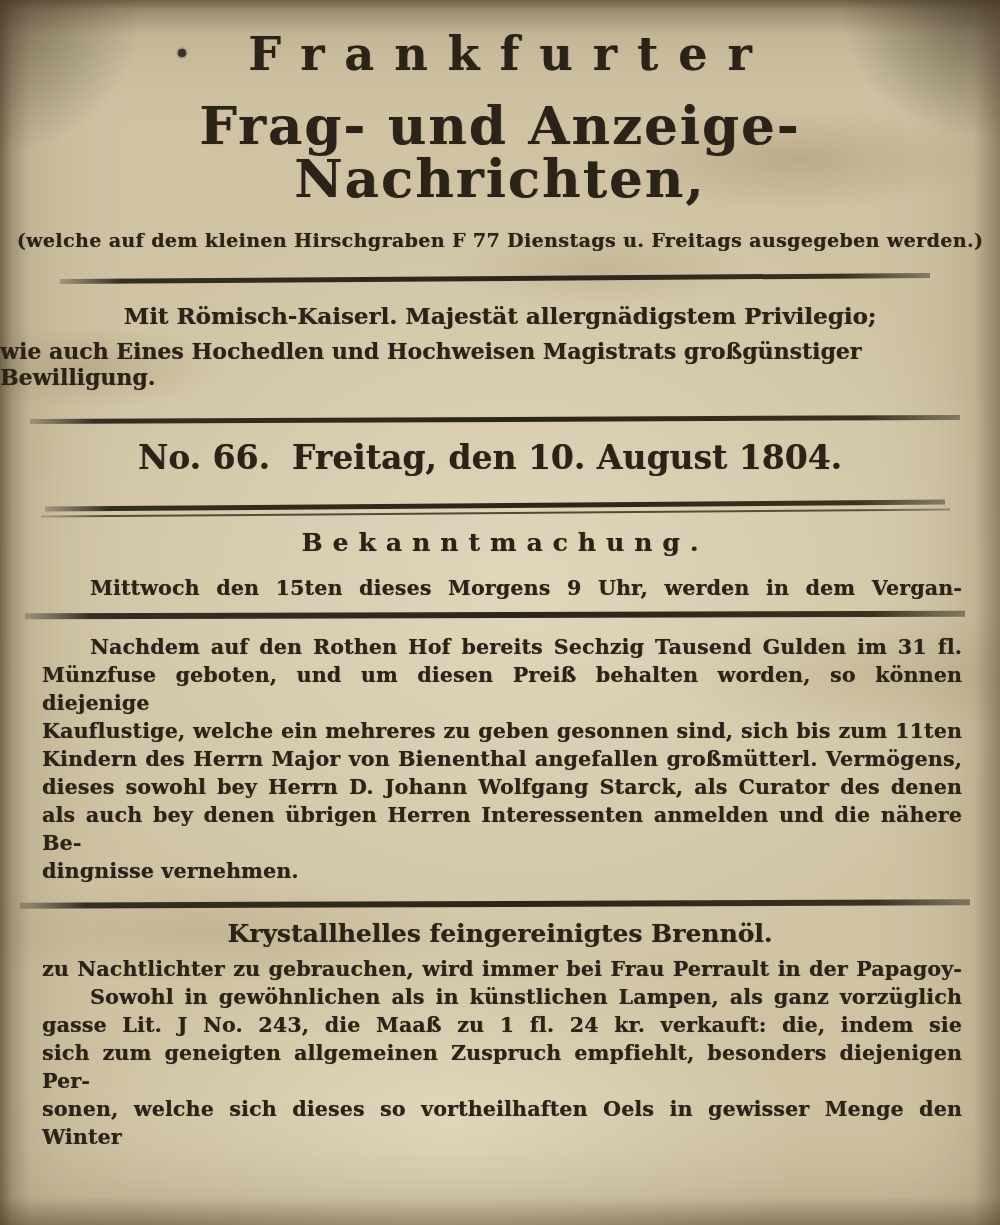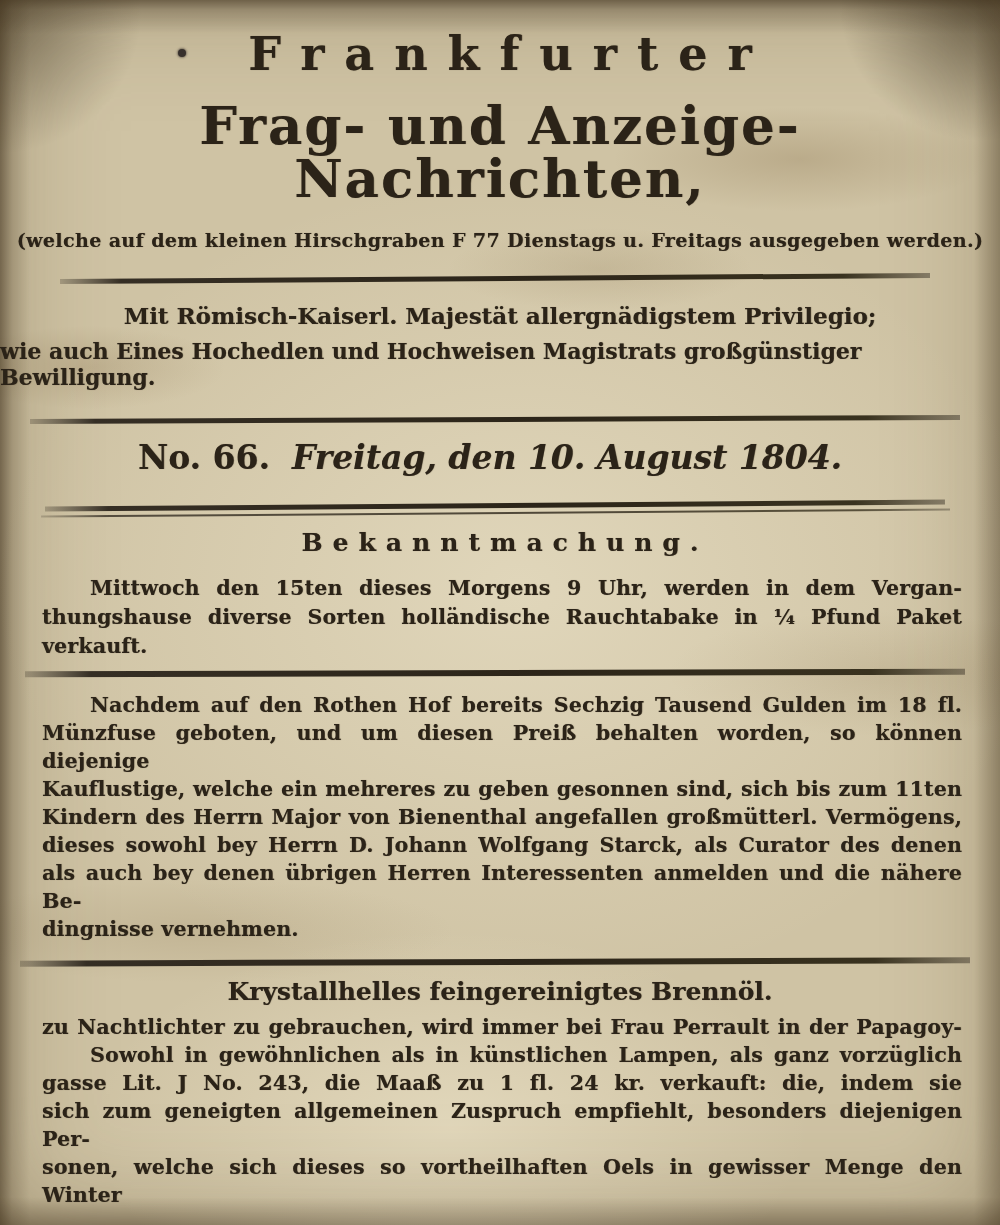--- a/index.html
+++ b/index.html
@@ -46,21 +46,21 @@
   .rule3 .thick{ height:5px; }
   .rule3 .thin{ height:2px; margin-top:4px; width:101%; margin-left:-0.5%; opacity:0.8; }
   .rule4{ height:6px; width:94%; margin:9px 0 0 2.5%; transform:rotate(-0.15deg); }
   .rule5{ height:6px; width:95%; margin:16px 0 0 2%; transform:rotate(-0.20deg); }
   
   .priv1{ font-size:23px; text-align:center; margin-top:21px; }
   .priv2{ font-size:22px; margin-top:9px; }
   
   .issue{ position:relative; margin-top:16px; height:42px; }
   .issue-number{ position:absolute; left:138px; top:0; font-size:33px; }
-  .issue-date{ text-align:center; padding-left:134px; font-size:33px;font-style:italic; }
+  .issue-date{ text-align:center; padding-left:134px; font-size:33px; }
   
   .section-heading{ text-align:center; font-size:25px; }
   .heading-spaced{ letter-spacing:10px; padding-left:10px; }
   .body-block{ padding:0 38px 0 42px; }
   .line{ font-size:20.5px; line-height:28px; text-align:justify; text-align-last:justify; letter-spacing:0.2px; }
   .line.first{ padding-left:48px; }
   .line.last{ text-align-last:left; }
   .s1{ margin-top:17px; } .s1 .line{ line-height:29px; }
   .s2{ margin-top:15px; }
   .s3-head{ margin-top:12px; }
@@ -96,27 +96,26 @@
 
   <div class="rule3">
     <div class="rule thick"></div>
     <div class="rule thin"></div>
   </div>
 
   <div class="section-heading heading-spaced ink h1-announce">Bekanntmachung.</div>
 
   <div class="body-block s1">
     <div class="line first ink">Mittwoch den 15ten dieses Morgens 9 Uhr, werden in dem Vergan-</div>
-    <div class="line last ink">thungshause diverse Sorten holländische Rauchtabake in ¼ Pfund Paket verkauft.</div>
   </div>
 
   <div class="rule rule4"></div>
 
   <div class="body-block s2">
-    <div class="line first ink">Nachdem auf den Rothen Hof bereits Sechzig Tausend Gulden im 18 fl.</div>
+    <div class="line first ink">Nachdem auf den Rothen Hof bereits Sechzig Tausend Gulden im 31 fl.</div>
     <div class="line ink">Münzfuse geboten, und um diesen Preiß behalten worden, so können diejenige</div>
     <div class="line ink">Kauflustige, welche ein mehreres zu geben gesonnen sind, sich bis zum 11ten</div>
     <div class="line ink">Kindern des Herrn Major von Bienenthal angefallen großmütterl. Vermögens,</div>
     <div class="line ink">dieses sowohl bey Herrn D. Johann Wolfgang Starck, als Curator des denen</div>
     <div class="line ink">als auch bey denen übrigen Herren Interessenten anmelden und die nähere Be-</div>
     <div class="line last ink">dingnisse vernehmen.</div>
   </div>
 
   <div class="rule rule5"></div>
 

